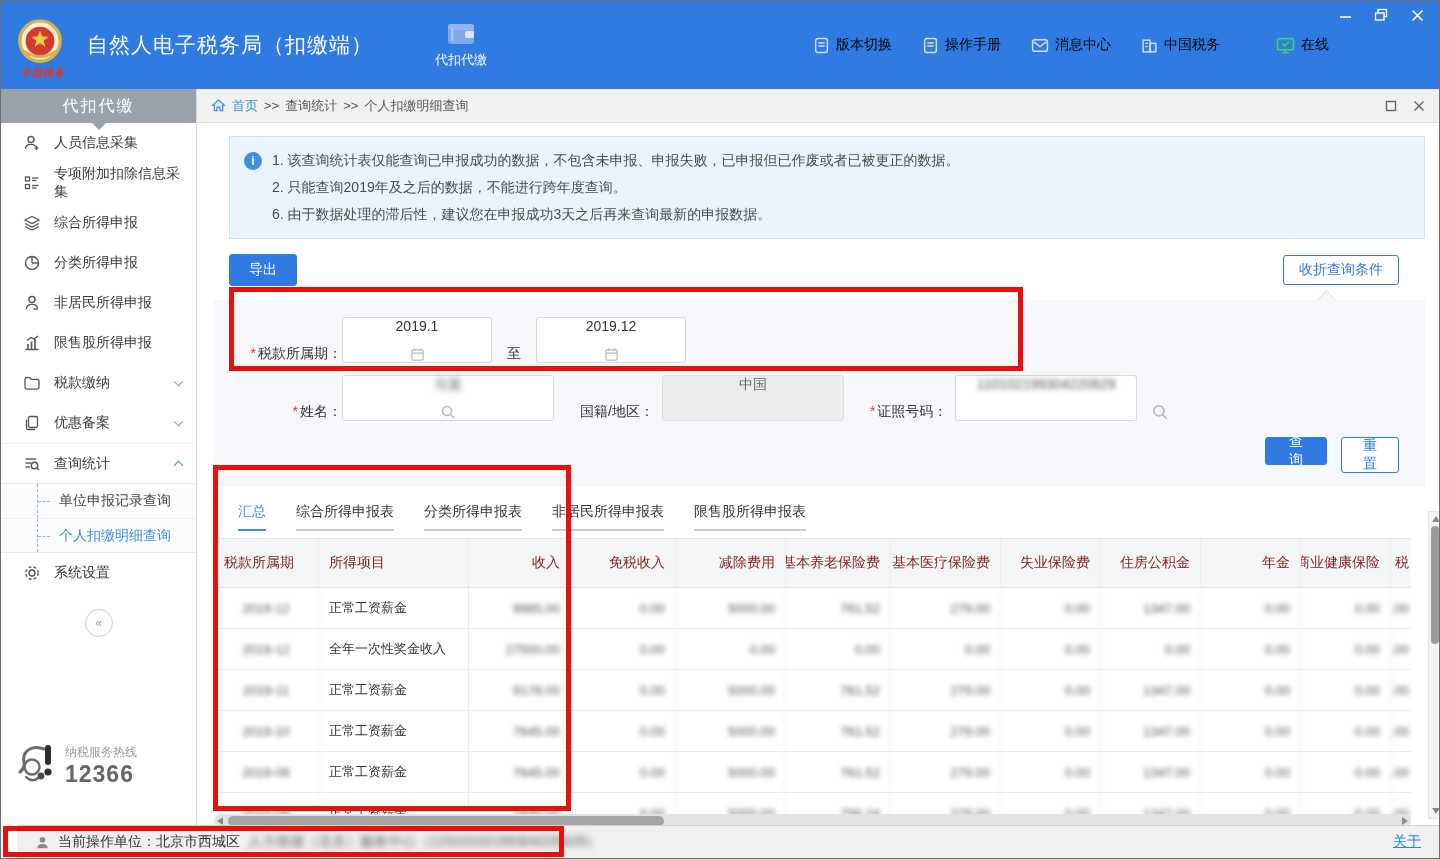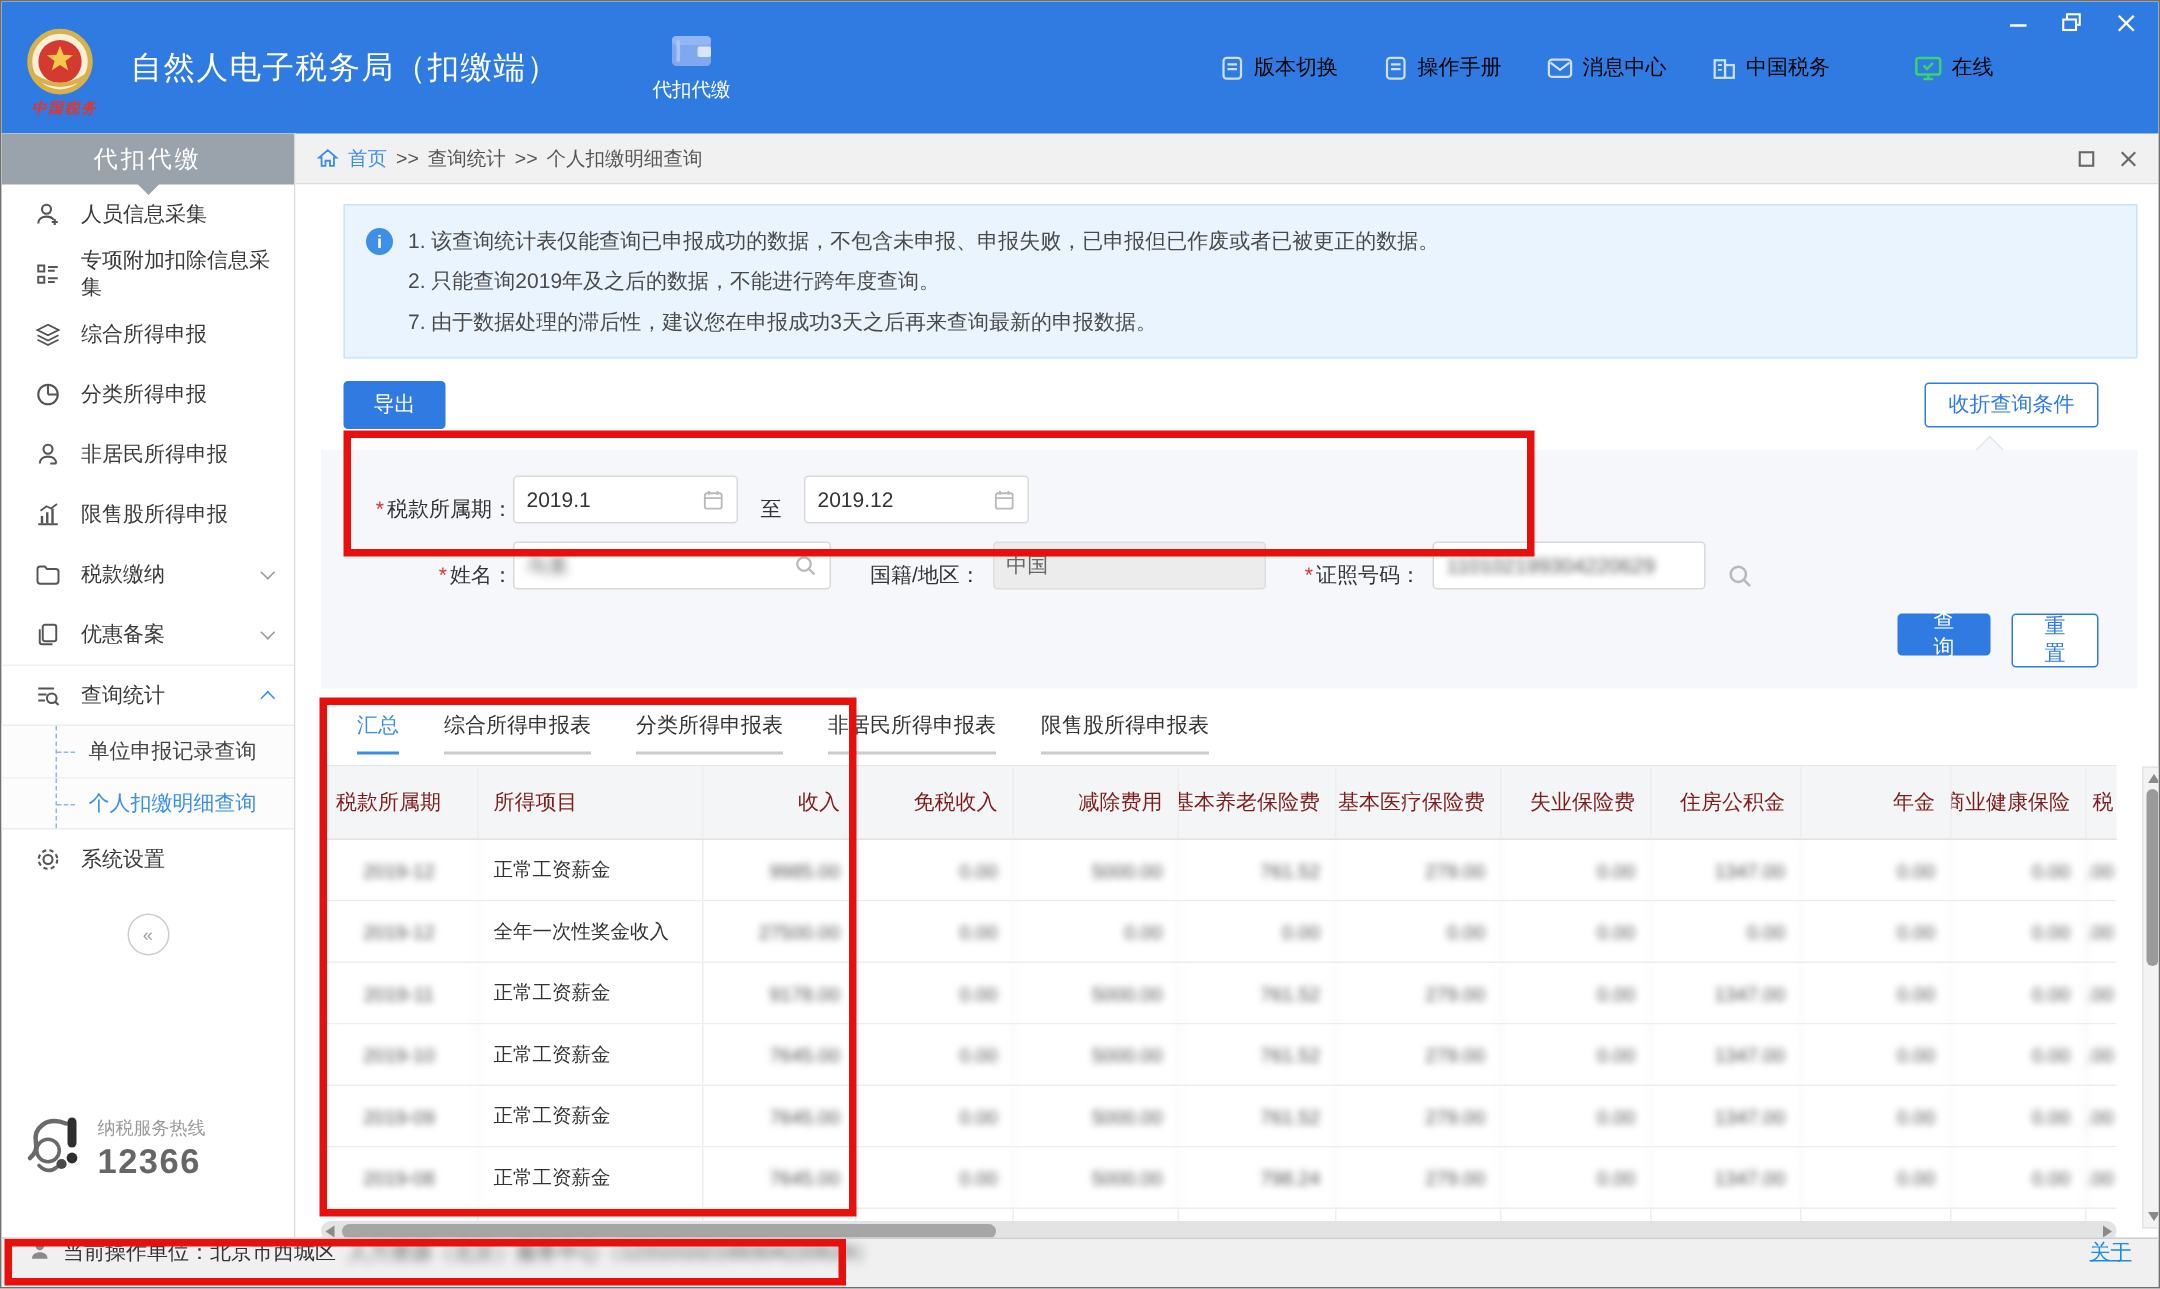--- a/index.html
+++ b/index.html
@@ -65,22 +65,22 @@
   .btn-outline{background:#fff; color:var(--blue); border:1px solid var(--blue); height:30px; padding:0 15px;}
   .toolbar .spacer{flex:1;}
   
   .filter-panel{margin-top:14px; background:#f5f7fa; padding:17px 0 14px 0; position:relative;}
   .filter-caret{position:absolute; top:-7px; right:92px; width:13px; height:13px; background:#f5f7fa;
                 border-left:1px solid #e2e5ea; border-top:1px solid #e2e5ea; transform:rotate(45deg);}
   .f-row{display:flex; align-items:flex-end; margin-left:16px;}
   .f-row + .f-row{margin-top:12px;}
   .f-label{width:112px; text-align:right; color:#333; font-size:14px;}
   .star{color:#e03131; margin-right:2px;}
-  .f-input{height:32px; background:#fff; border:1px solid #d9d9d9; border-radius:3px; display:flex; align-items:center;
-           padding:0 8px; color:#333; font-size:14px;}
+  .f-input{height:46px; background:#fff; border:1px solid #d9d9d9; border-radius:3px; display:flex; align-items:center;
+           padding:0 8px; color:#333; font-size:14px;flex-direction:column;}
   .f-input .val{flex:1;}
   .f-input.disabled{background:#ececec; border-color:#ddd; color:#666;}
   .w-date{width:150px;}
   .w-name{width:212px;}
   .w-mid{width:182px;}
   .to-label{margin:0 15px; color:#333;}
   .gap-lbl{margin-left:26px; color:#333; font-size:14px;}
   .blur{filter:blur(2.6px); user-select:none; color:#555;}
   .blur-strong{filter:blur(3.2px); user-select:none; color:#555;}
   .action-row{display:flex; justify-content:flex-end; gap:14px; margin:16px 26px 0 0;}
@@ -110,22 +110,22 @@
   .vscroll .arr{position:absolute; left:3px; width:0; height:0;}
   .vscroll .arr.up{top:4px; border-left:4px solid transparent; border-right:4px solid transparent; border-bottom:6px solid #8a8a8a;}
   .vscroll .arr.dn{bottom:4px; border-left:4px solid transparent; border-right:4px solid transparent; border-top:6px solid #8a8a8a;}
   .vthumb{position:absolute; left:2px; top:14px; width:8px; height:118px; background:#9a9a9a; border-radius:5px;}
   .hscroll{position:absolute; left:17px; top:691px; width:1197px; height:13px; background:#e3e3e3; border-radius:7px; }
   .hthumb{position:absolute; left:14px; top:1.5px; width:436px; height:10px; background:#a6a6a6; border-radius:5px;}
   .hscroll .arr{position:absolute; top:3px; width:0; height:0;}
   .hscroll .arr.lf{left:3px; border-top:4px solid transparent; border-bottom:4px solid transparent; border-right:6px solid #8a8a8a;}
   .hscroll .arr.rt{right:3px; border-top:4px solid transparent; border-bottom:4px solid transparent; border-left:6px solid #8a8a8a;}
   
-  .statusbar{position:absolute; left:0; right:0; bottom:0; height:33px; background:#f0f0f0; border-top:1px solid #cfcfcf;
-             display:flex; align-items:flex-start; padding:0 18px; gap:8px; font-size:14px; color:#333;}
+  .statusbar{position:absolute; left:16px; right:0; bottom:0; height:33px; background:#f0f0f0; border-top:1px solid #cfcfcf;
+             display:flex; align-items:center; padding:0 18px; gap:8px; font-size:14px; color:#333;}
   .statusbar .about{margin-left:auto; color:#1f8ae0; text-decoration:underline; cursor:pointer;}
   
   .anno{position:absolute; border:5px solid var(--red); z-index:40; pointer-events:none;}
   .anno1{left:228px; top:286px; width:794px; height:84px;}
   .anno2{left:212px; top:464px; width:358px; height:346px;}
   .anno3{left:2px;  top:825px; width:561px; height:31px;}
   svg{display:block;}
 </style>
 </head>
 <body>
@@ -377,21 +377,21 @@
 
         <div class="notice">
           <div class="row">
             <span class="info-badge">i</span>
             <span>1. 该查询统计表仅能查询已申报成功的数据，不包含未申报、申报失败，已申报但已作废或者已被更正的数据。</span>
           </div>
           <div class="row indent">
               <span>2. 只能查询2019年及之后的数据，不能进行跨年度查询。</span>
             </div>
           <div class="row indent">
-              <span>7. 由于数据处理的滞后性，建议您在申报成功3天之后再来查询最新的申报数据。</span>
+              <span>6. 由于数据处理的滞后性，建议您在申报成功3天之后再来查询最新的申报数据。</span>
             </div>
         </div>
 
         <div class="toolbar">
           <button class="btn btn-primary">导出</button>
           <div class="spacer"></div>
           <button class="btn btn-outline">收折查询条件</button>
         </div>
 
         <div class="filter-panel">

